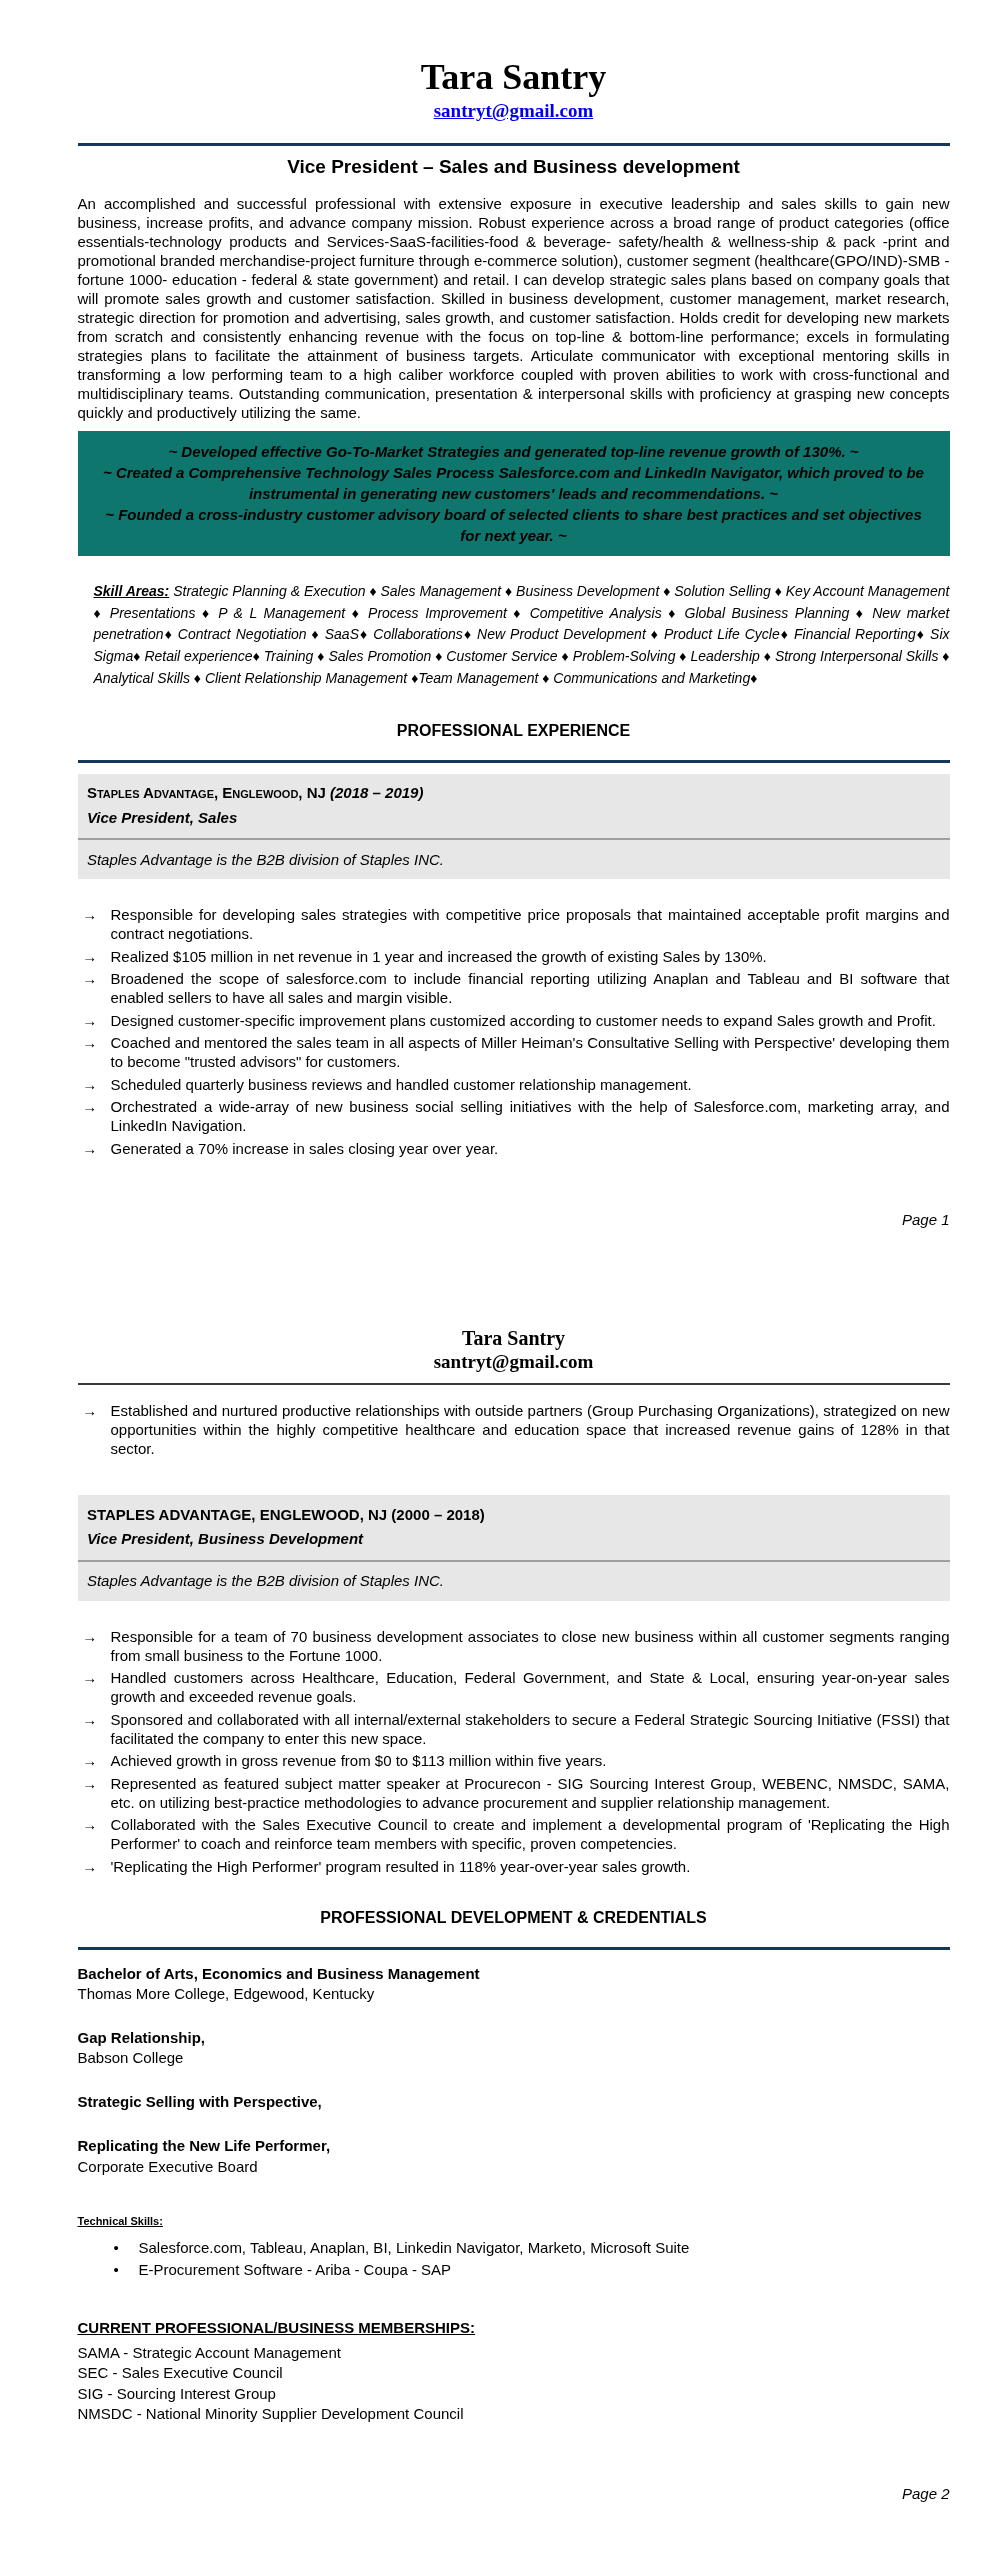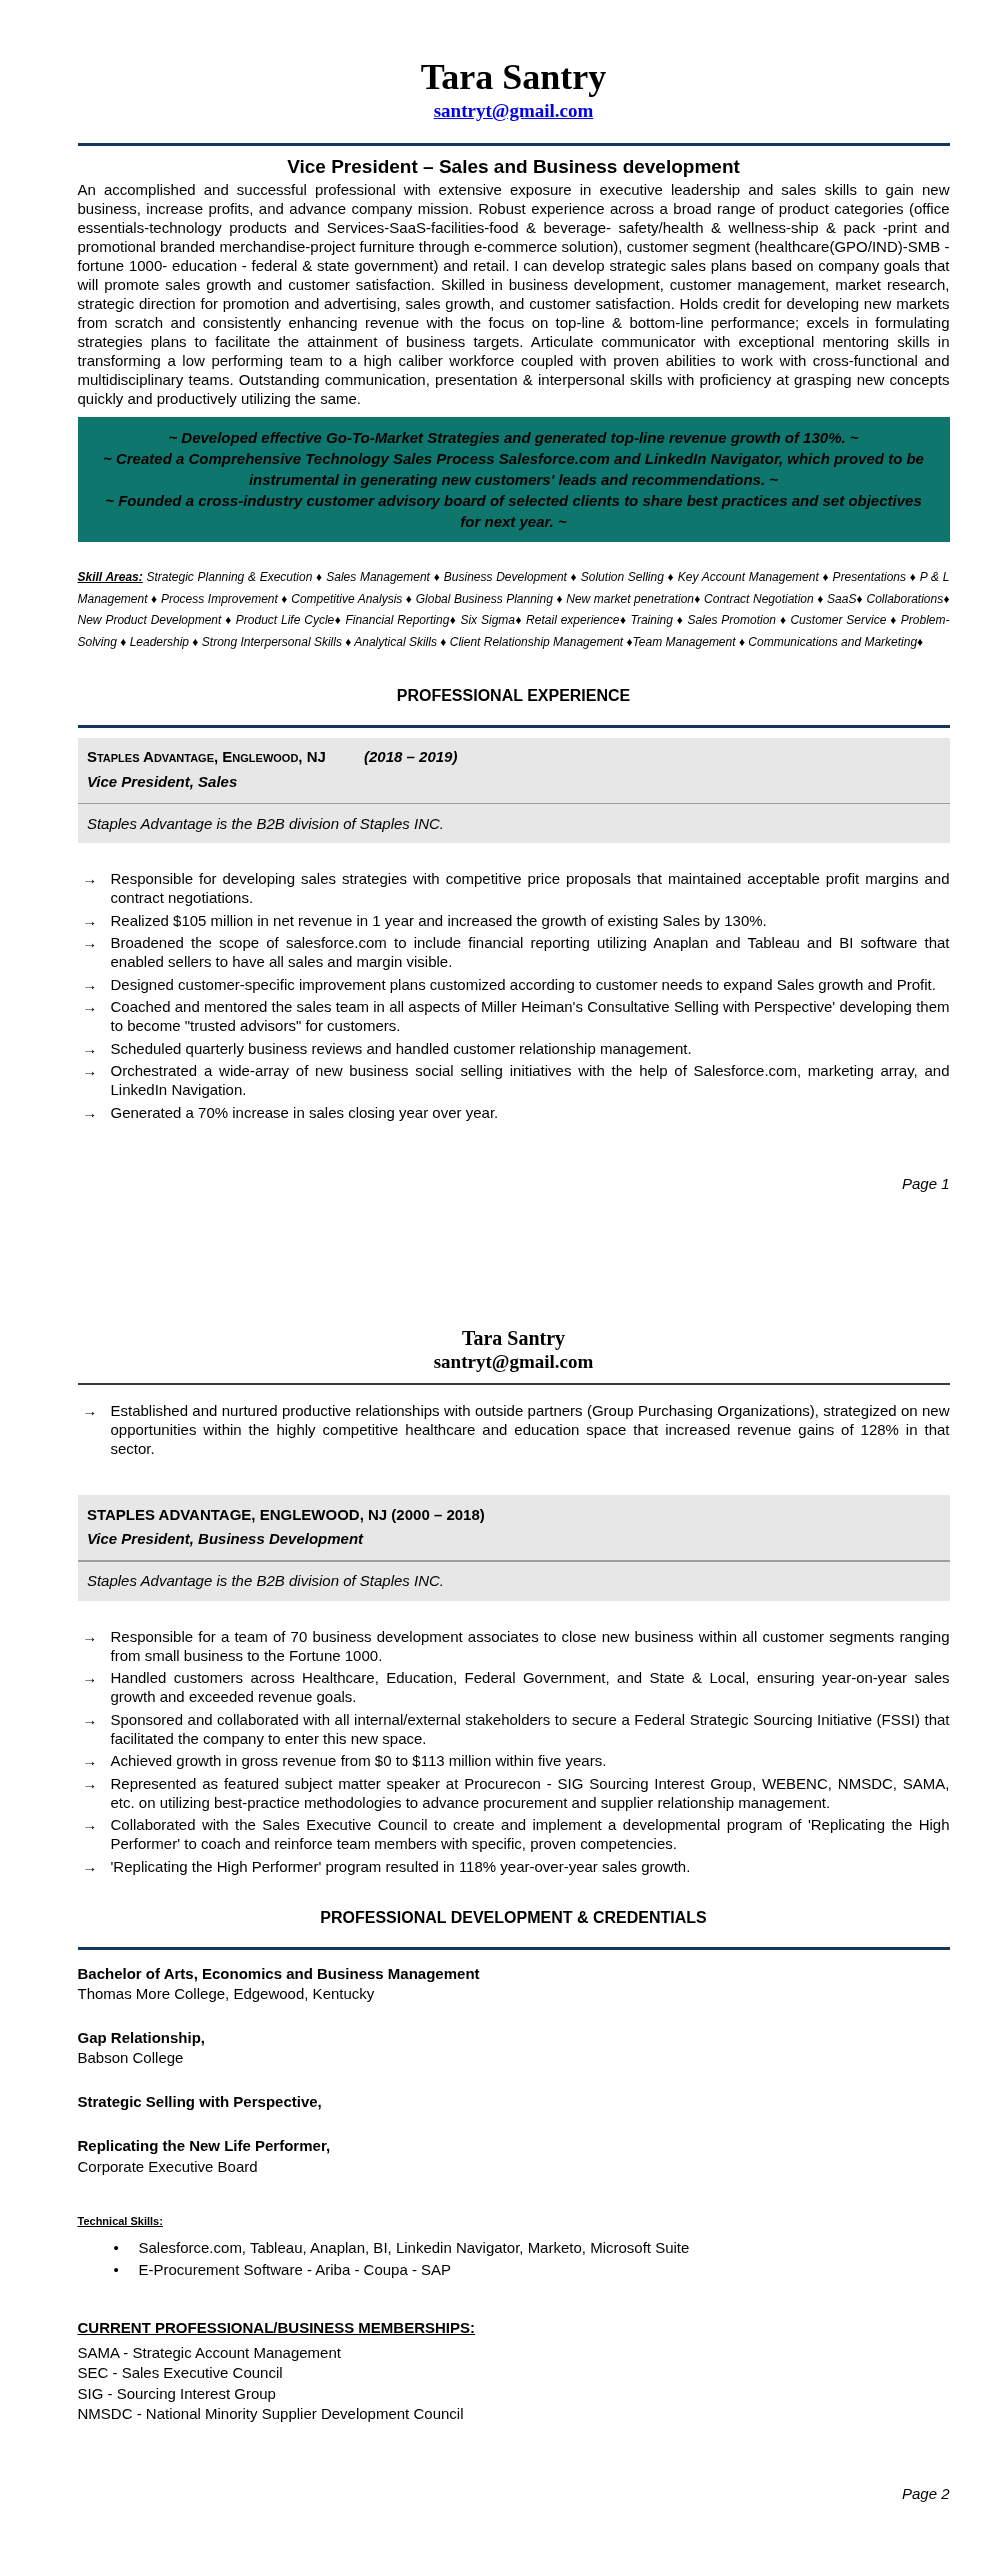--- a/index.html
+++ b/index.html
@@ -20,39 +20,39 @@
   .hdr .mail a, .link { color: #0000EE; text-decoration: underline; }
 
   .rule-navy { height: 3.5px; background: #17365D; margin-top: 19px; }
   .rule-navy.thin { height: 2.9px; }
   .rule-dark { height: 1.8px; background: #3a3a3a; margin-top: 9.4px; }
 
   .doc-title { text-align: center; font-weight: bold; font-size: 19px; line-height: 23.4px; margin-top: 8.2px; }
 
   .body-text { font-size: 15px; line-height: 19px; }
   .just { text-align: justify; }
-  .summary { margin-top: 2px; }
+  .summary { margin-top: 16px; }
 
   .hilite {
     background: #0f766e; margin-top: 9.4px; padding: 9.4px 23.4px 10.5px;
     text-align: center; font-weight: bold; font-style: italic;
     font-size: 15px; line-height: 21px;
   }
 
-  .skills { margin-top: 24.6px; font-style: italic; font-size: 12px; line-height: 21.7px; }
+  .skills { margin-top: 24.6px; font-style: italic; font-size: 14px; line-height: 21.7px; margin-left: 16px; }
   .skills .lbl { font-weight: bold; text-decoration: underline; }
 
   .sect { text-align: center; font-weight: bold; font-size: 16px; line-height: 20px; margin-top: 32px; }
 
   .jobbox { background: #E7E7E7; margin-top: 10.5px; }
   .jobbox .head { padding: 9.4px 9.4px 10.5px; }
   .jobbox .divider { height: 1.8px; background: #9E9E9E; }
   .jobbox .company { font-size: 15px; font-weight: bold; line-height: 20px; }
   .jobbox .company .sc { font-variant: small-caps; }
-  .jobbox .company .dates-italic { font-style: italic; margin-left: 34px; }
+  .jobbox .company .dates-italic { font-style: italic; }
   .jobbox .jobtitle { font-size: 15px; font-weight: bold; font-style: italic; line-height: 20px; margin-top: 4.7px; }
   .jobbox .blurb { padding: 9.4px 9.4px 10.5px; font-style: italic; font-size: 15px; line-height: 19px; }
 
   ul.arrows { list-style: none; margin: 26px 0 0 0; padding: 0; }
   ul.arrows li { position: relative; padding-left: 33px; margin-bottom: 3.5px; font-size: 15px; line-height: 19px; }
   ul.arrows li .marker { position: absolute; left: 4.7px; top: 0; }
 
   .pagenum { text-align: right; font-style: italic; font-size: 15px; line-height: 19px; }
   .pagenum.p1 { margin-top: 52px; }
   .pagenum.p2 { margin-top: 59px; }

